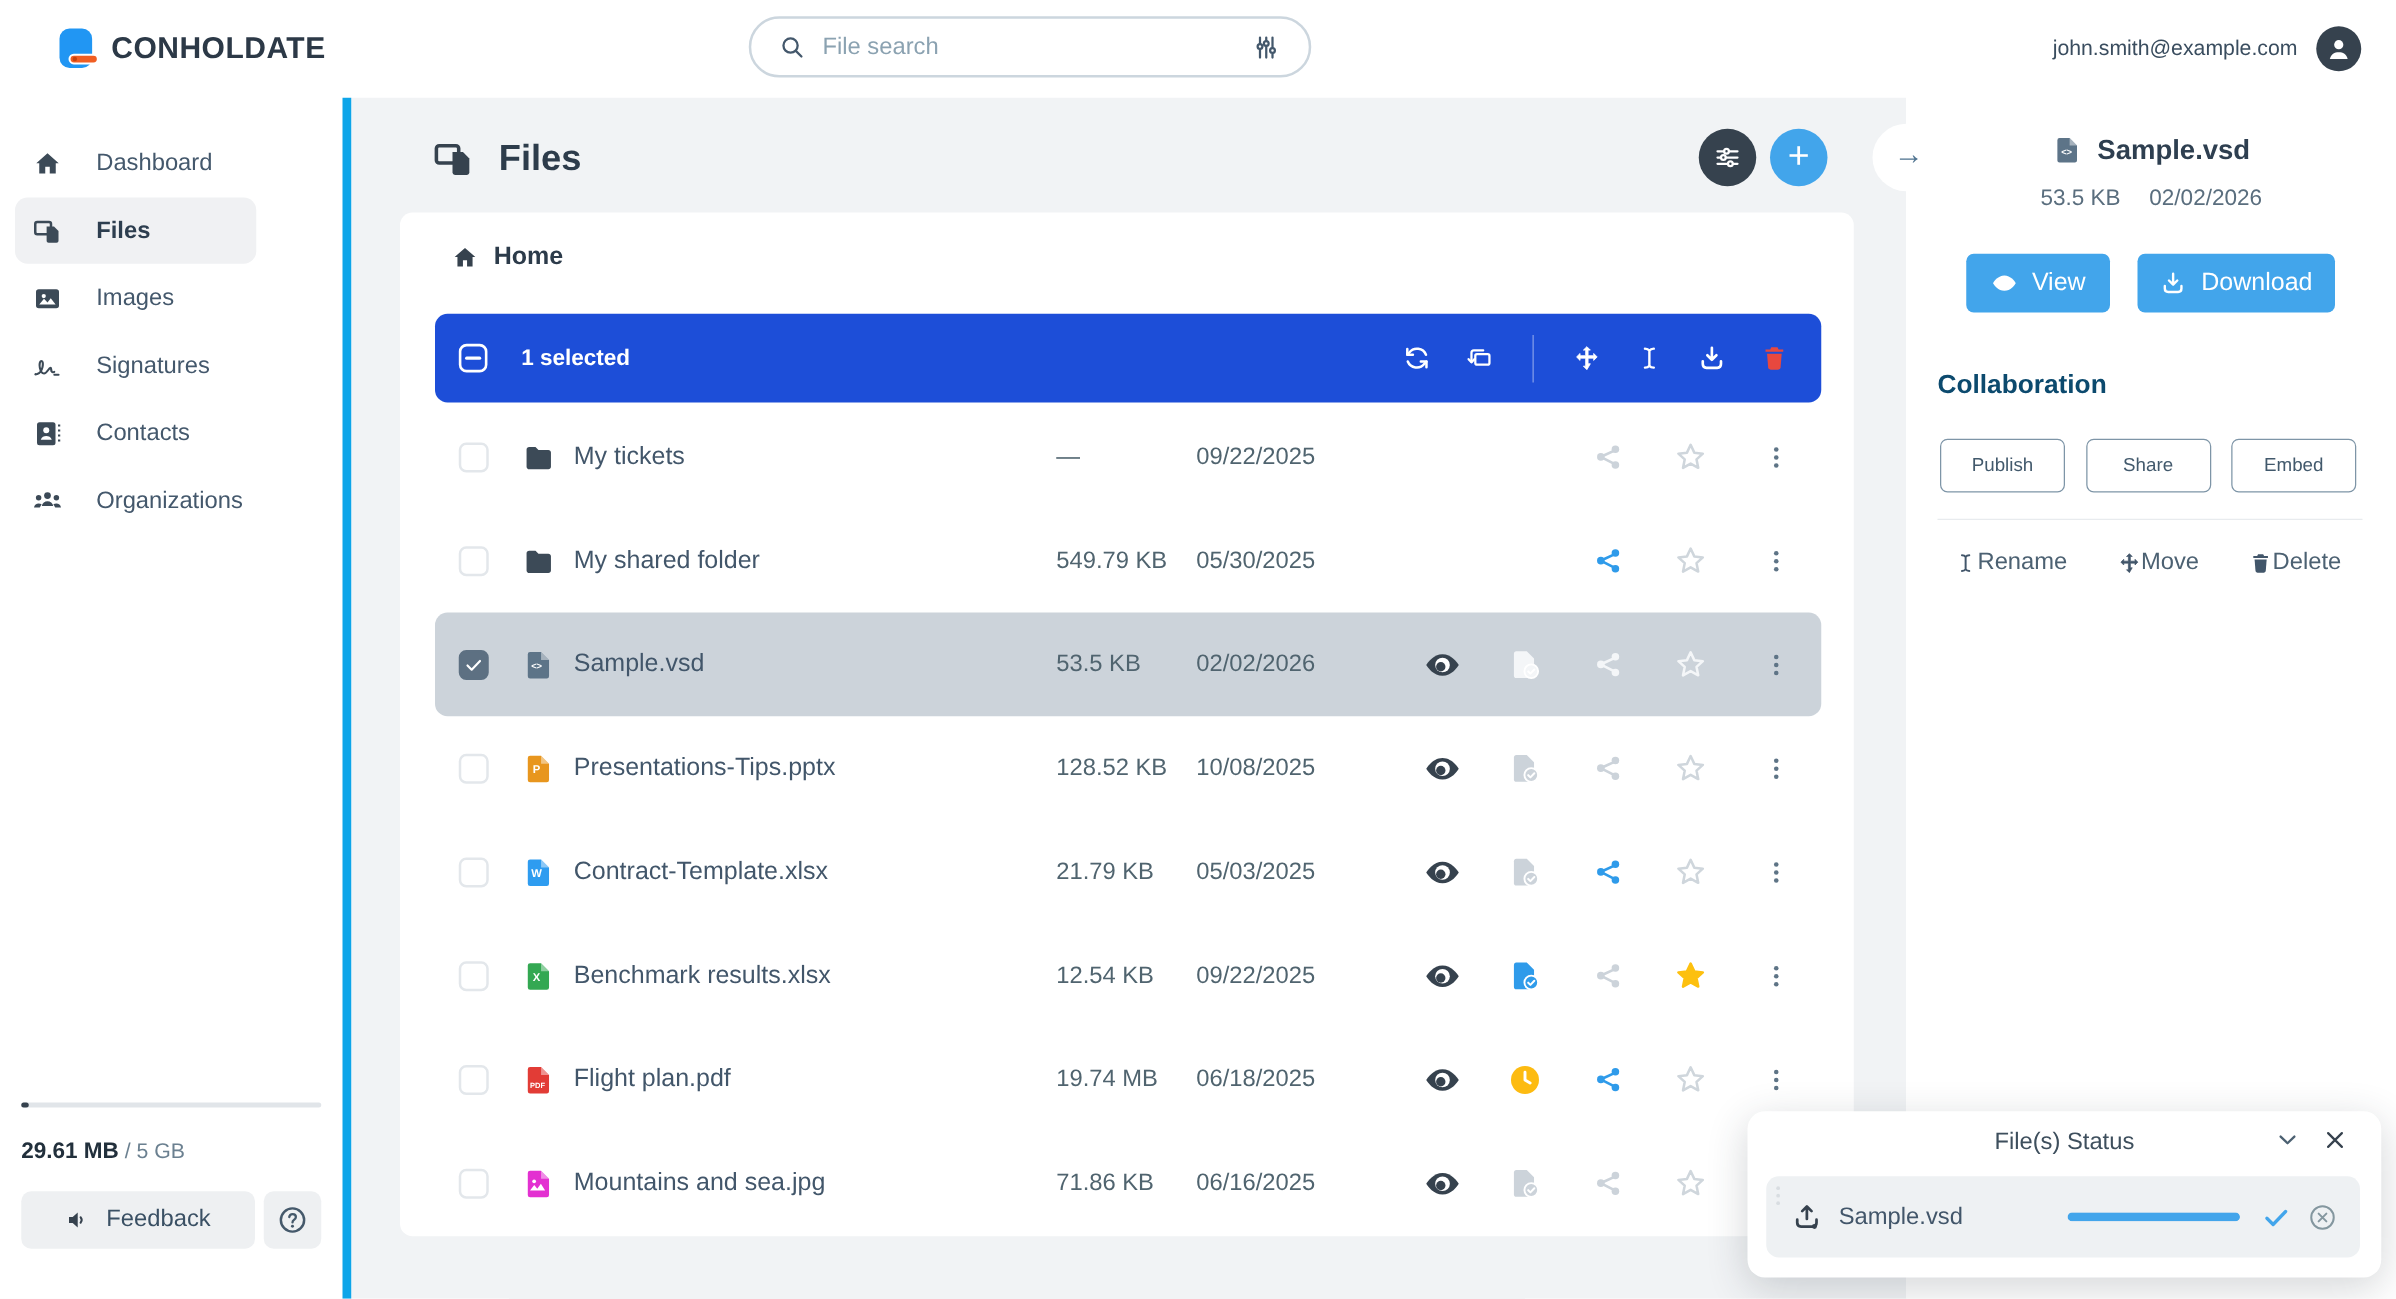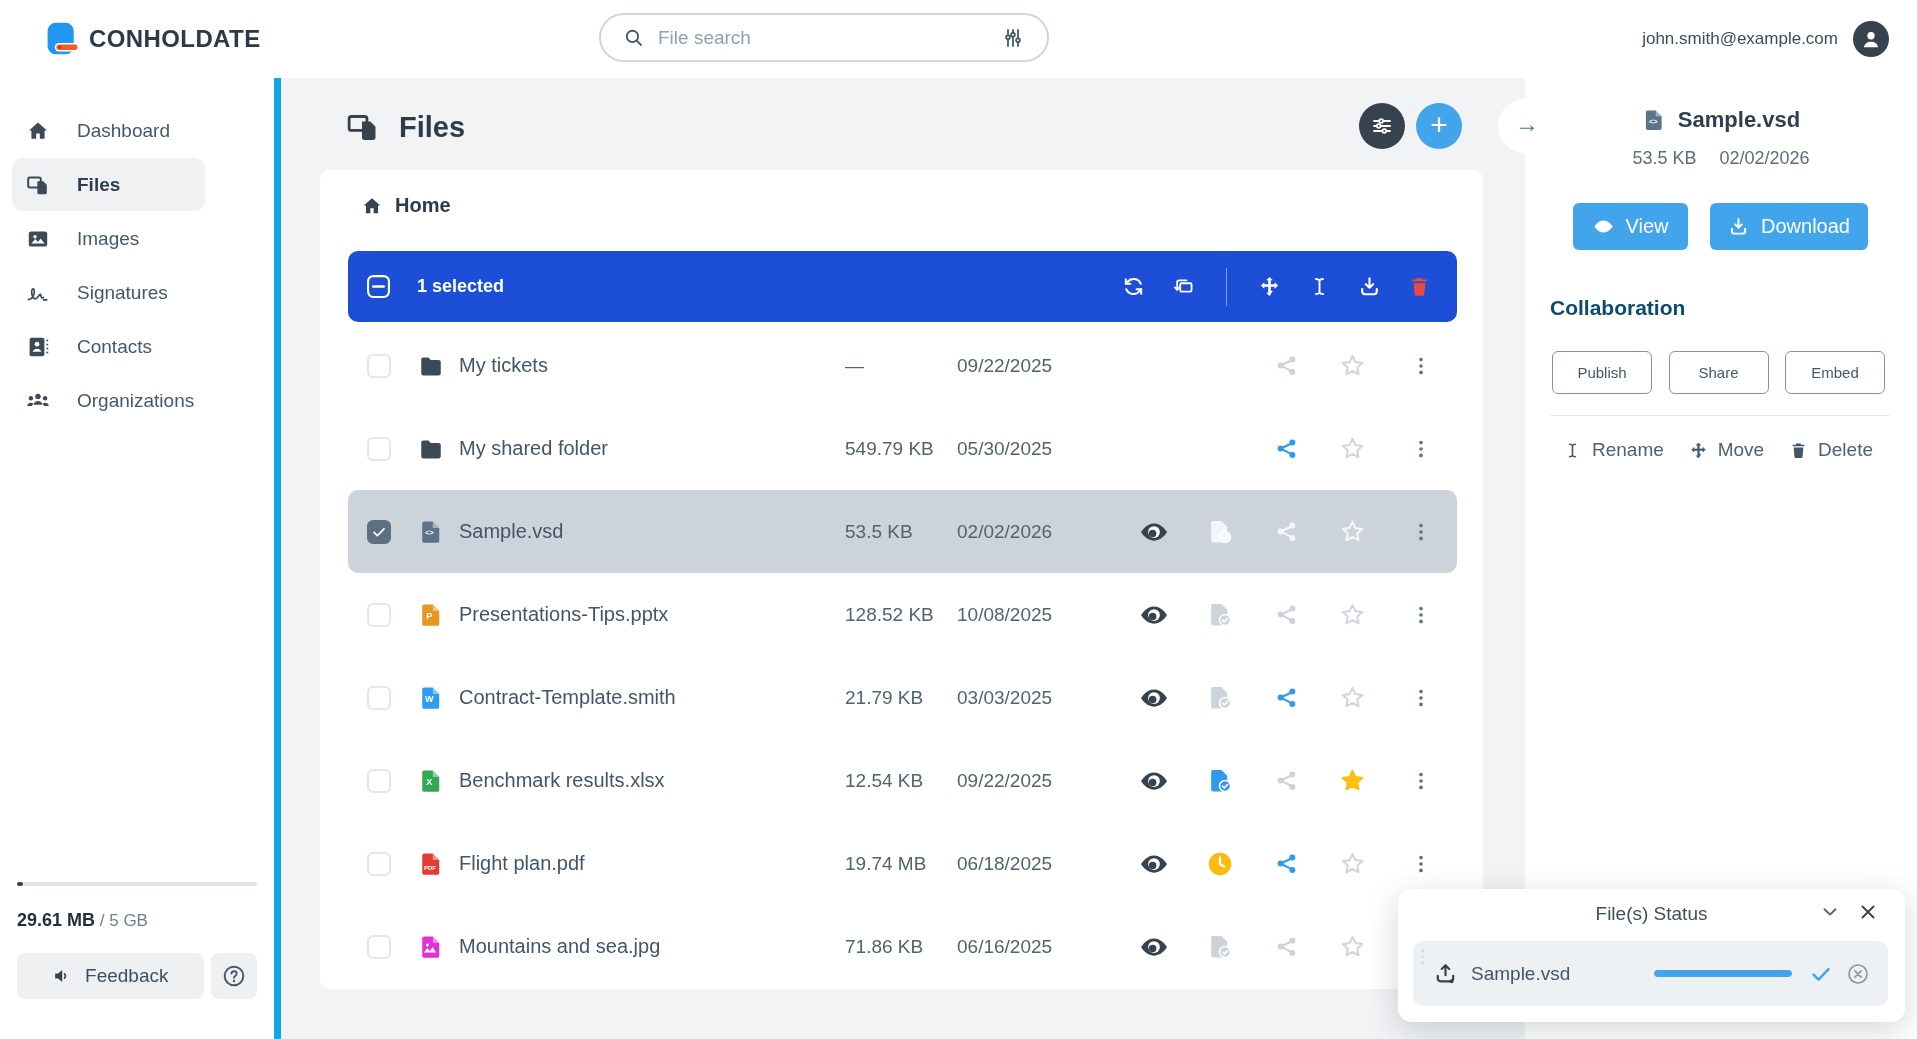--- a/index.html
+++ b/index.html
@@ -92,21 +92,21 @@
   .d-tools { margin-top:40px; padding-left:25px; }
   .tool-row { display:flex; align-items:center; gap:22px; margin-bottom:12px; }
   .tool-btn { width:45px; height:42px; border:1px solid #7e95a7; background:#fff; border-radius:9px; display:flex; align-items:center; justify-content:center; color:#3d5a74; cursor:pointer; }
   .tool-btn svg { width:20px; height:20px; }
   .tool-label { font-size:20px; color:#45596b; }
   .collab-title { margin-top:46px; padding-left:25px; font-size:21px; font-weight:700; color:#0c4a6e; }
   .collab-btns { margin-top:31px; padding:0 32px 0 27px; display:flex; justify-content:space-between; }
   .collab-btn { width:100px; height:43px; background:#fff; border:1px solid #7e95a7; border-radius:6px; font-size:15px; color:#42596c; font-family:inherit; cursor:pointer; }
   .d-divider { margin:21px 27px 0 25px; border-top:1px solid #e8ebee; }
   .d-actions { margin-top:23px; padding:0 44px 0 38px; display:flex; justify-content:space-between; }
-  .d-action { display:flex; align-items:center; gap:10px; font-size:19px; color:#4c6172; cursor:pointer; }
+  .d-action { display:flex; align-items:center; font-size:19px; color:#4c6172; cursor:pointer; }
   .d-action svg { width:19px; height:19px; color:#42566a; }
 
   
   .status-panel { position:absolute; right:12px; bottom:17px; width:507px; height:133px; background:#fff; border-radius:14px; box-shadow:0 8px 32px rgba(40,50,60,.20); z-index:10; }
   .sp-head { position:relative; height:46px; }
   .sp-title { position:absolute; left:0; right:0; top:14px; text-align:center; font-size:19px; color:#3e4f5d; }
   .sp-min { position:absolute; right:64px; top:12px; width:22px; height:22px; color:#4c6172; cursor:pointer; }
   .sp-close { position:absolute; right:26px; top:12px; width:22px; height:22px; color:#36424e; cursor:pointer; }
   .sp-body { position:absolute; left:15px; right:17px; top:52px; height:65px; background:#eef1f3; border-radius:10px; display:flex; align-items:center; padding:0 18px 0 14px; }
   .sp-drag { position:absolute; left:8px; top:8px; display:flex; flex-direction:column; gap:3px; }
@@ -589,24 +589,24 @@
 
         <div class="frow">
           <div class="c-check">
               <div class="cb"></div>
             </div>
           <div class="c-name">
               <svg class="fico" style="color:#2e9cf0">
                 <use href="#f-file"></use>
                 <text x="11.3" y="16.8" text-anchor="middle" font-size="9" font-weight="bold" fill="#fff">W</text>
               </svg>
-              <span>Contract-Template.smith</span>
+              <span>Contract-Template.xlsx</span>
             </div>
           <div class="c-size">21.79 KB</div>
-          <div class="c-date">03/03/2025</div>
+          <div class="c-date">05/03/2025</div>
           <div class="c-act">
               <svg class="a-eye" style="color:#36424e">
                 <use href="#i-eye"></use>
               </svg>
             </div>
           <div class="c-act">
               <svg class="a-doc ic-muted">
                 <use href="#i-doccheck"></use>
               </svg>
             </div>

